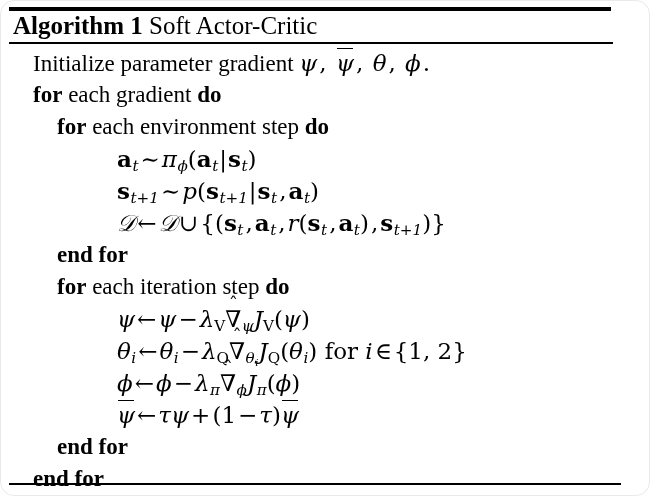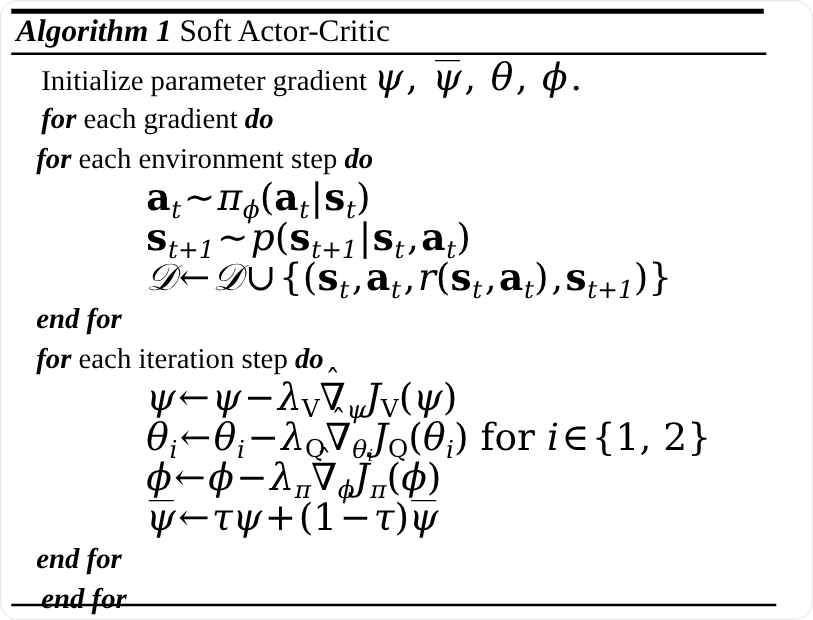--- a/index.html
+++ b/index.html
@@ -77,31 +77,31 @@
   }
 
   .algo-line {
     height: 32px;
     line-height: 32px;
     font-size: 23px;
     white-space: nowrap;
     position: relative;
   }
   .ind-0 { padding-left: 32px; }
-  .ind-1 { padding-left: 28px; }
+  .ind-1 { padding-left: 56px; }
   .ind-2 { padding-left: 80px; margin-left: 36px; }
 
-  .kw { font-weight: bold; font-style: italic; }
+  .kw { font-weight: bold; }
   .rm { font-style: normal; }
 
   
   .math {
     font-family: "DejaVu Serif", "Liberation Serif", serif;
     font-style: italic;
-    font-size: 30px;
+    font-size: 23px;
   }
   .math .up { font-style: normal; }
   .mbf {
     font-weight: bold;
     font-style: normal;
     font-family: "DejaVu Serif", serif;
   }
   .cal {
     font-style: italic;
     font-family: "DejaVu Serif", serif;

